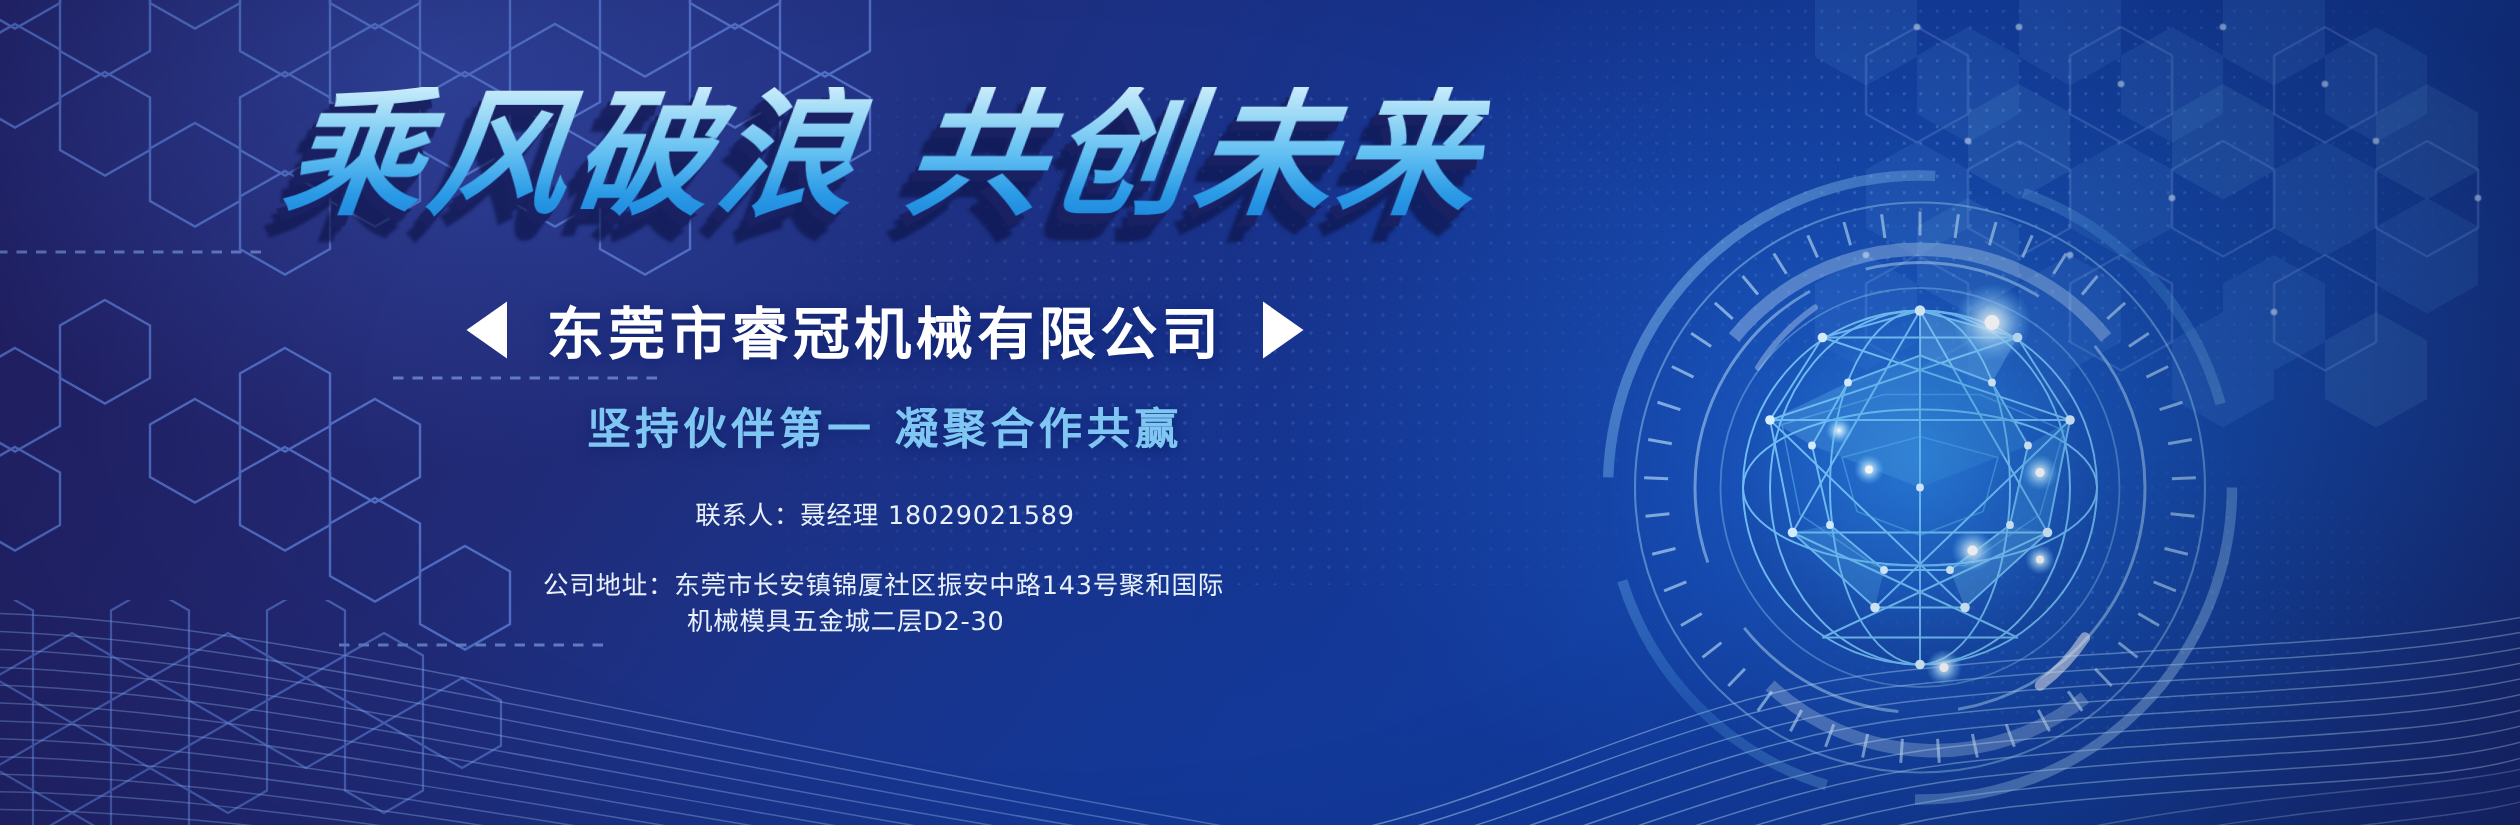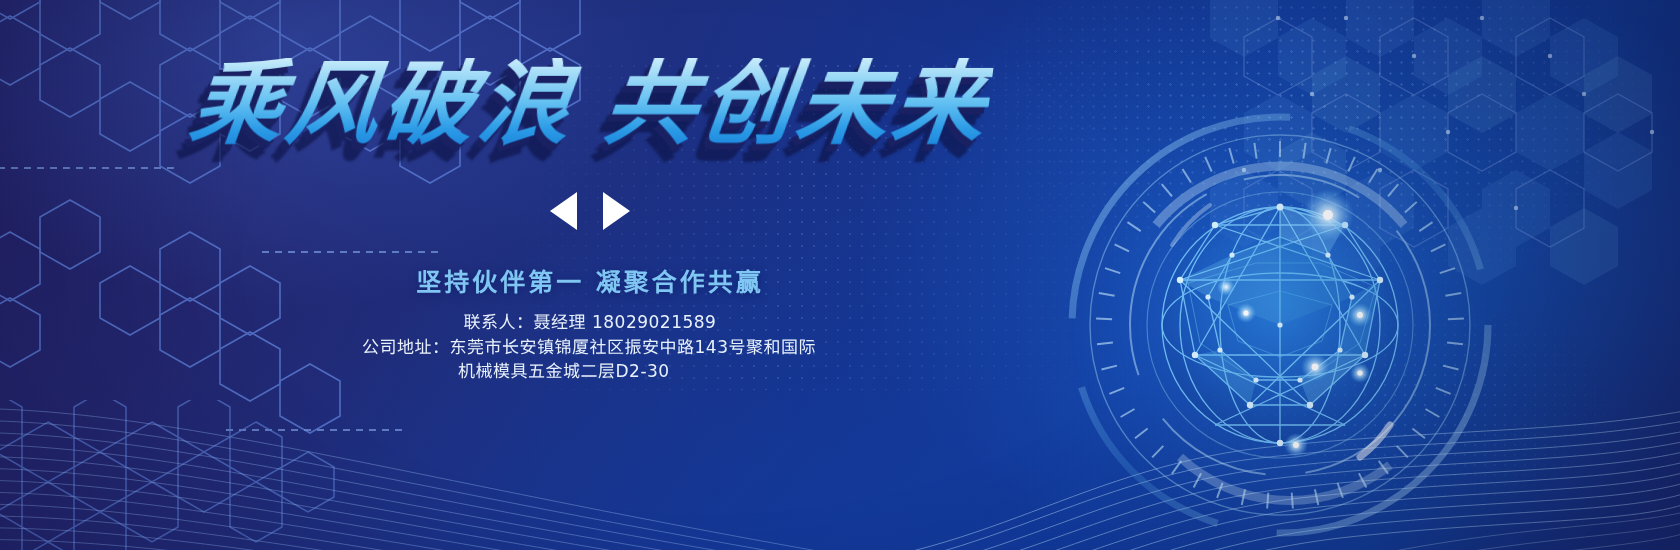--- a/index.html
+++ b/index.html
@@ -75,37 +75,37 @@
   .company-name{
     font-size:38px;font-weight:bold;color:#ffffff;letter-spacing:3px;
     font-family:"DejaVu Sans","Liberation Sans",sans-serif;
     text-shadow:0 2px 10px rgba(10,30,110,.75);
     white-space:nowrap;
   }
 
   
   .tagline{
     position:absolute;left:0;top:262px;width:1180px;text-align:center;
-    font-size:25px;font-weight:bold;letter-spacing:3px;
+    font-size:29px;font-weight:bold;letter-spacing:3px;
     color:#7fc6f2;
     font-family:"DejaVu Sans","Liberation Sans",sans-serif;
     text-shadow:0 2px 9px rgba(8,26,100,.6);
     white-space:nowrap;
   }
 
   
   .contact{
     position:absolute;left:0;top:310px;width:1180px;
     text-align:center;
     font-size:17px;line-height:1.45;
     color:#e8f1fb;
     font-family:"DejaVu Sans","Liberation Sans",sans-serif;
     letter-spacing:.5px;
   }
-  .contact .row{display:block;}
+  .contact .row{display:block;margin-top:22px;}
   .contact .addr{
     display:inline-block;text-align:left;
     width:360px;margin-left:96px;text-indent:-96px;
   }
 
   
   .hexfield{position:absolute;left:-30px;top:-40px;width:640px;height:520px;opacity:.85;}
   .hexfield-bl{position:absolute;left:-40px;top:400px;width:520px;height:200px;opacity:.7;}
   .hexfield-tr{position:absolute;left:1180px;top:-30px;width:520px;height:330px;opacity:.9;}
 
@@ -456,20 +456,21 @@
   </svg>
 
   <div class="vignette layer"></div>
 
   <div class="headline-wrap">
     <div class="headline"><span>乘风破浪</span><span class="gap"></span><span>共创未来</span></div>
   </div>
 
   <div class="company-row">
     <span class="tri tri-l"></span>
+    <span class="company-name">东莞市睿冠机械有限公司</span>
     <span class="tri tri-r"></span>
   </div>
 
   <div class="tagline">坚持伙伴第一 凝聚合作共赢</div>
 
   <div class="contact">
     <span class="row">联系人：聂经理 18029021589</span>
     <span class="row"><span class="addr">公司地址：东莞市长安镇锦厦社区振安中路143号聚和国际机械模具五金城二层D2-30</span></span>
   </div>
 

